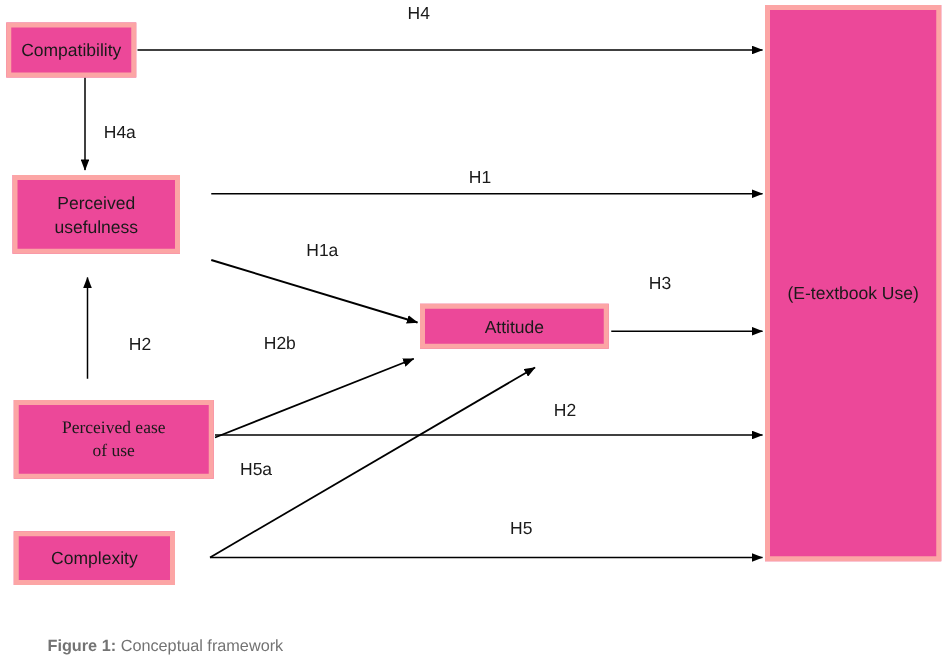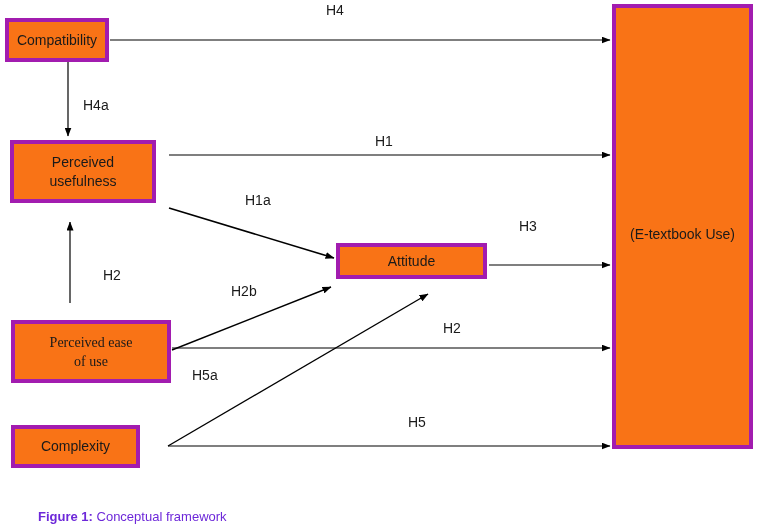--- a/index.html
+++ b/index.html
@@ -22,41 +22,41 @@
     position: absolute;
     left: 0;
     top: 0;
     width: 761px;
     height: 532px;
     pointer-events: none;
   }
   .node {
     position: absolute;
     box-sizing: border-box;
-    border: 4px solid #a21caf;
-    background: #f97316;
+    border: 4px solid #fca5a5;
+    background: #ec4899;
     display: flex;
     align-items: center;
     justify-content: center;
     text-align: center;
     font-size: 14px;
     line-height: 19px;
     color: #1a1a1a;
     z-index: 2;
   }
   .node-label {
     display: block;
     white-space: pre-line;
     padding: 0 4px;
   }
   #node-compatibility {
     left: 5px;  top: 18px;  width: 104px; height: 44px;
   }
   #node-perceived-usefulness {
-    left: 10px; top: 140px; width: 146px; height: 63px;
+    left: 10px; top: 140px; width: 134px; height: 63px;
   }
   #node-perceived-ease-of-use {
     left: 11px; top: 320px; width: 160px; height: 63px; font-family: Liberation Serif, serif;
   }
   #node-complexity {
     left: 11px; top: 425px; width: 129px; height: 43px;
   }
   #node-attitude {
     left: 336px; top: 243px; width: 151px; height: 36px;
   }
@@ -77,21 +77,21 @@
     color: #1a1a1a;
     white-space: nowrap;
     z-index: 3;
     background: transparent;
   }
   #caption {
     position: absolute;
     left: 38px;
     top: 509px;
     font-size: 13px;
-    color: #6d28d9;
+    color: #737373;
   }
   #caption .cap-strong { font-weight: bold; }
 </style>
 </head>
 <body>
 
 <div id="canvas">
 
   <svg id="wires" viewBox="0 0 761 532" xmlns="http://www.w3.org/2000/svg">
     <defs>
@@ -153,21 +153,21 @@
   <div class="edge-label" style="left:83px; top:97px;">H4a</div>
 
   <div class="edge-label" style="left:375px; top:133px;">H1</div>
 
   <div class="edge-label" style="left:245px; top:192px;">H1a</div>
 
   <div class="edge-label" style="left:519px; top:218px;">H3</div>
 
   <div class="edge-label" style="left:103px; top:267px;">H2</div>
 
-  <div class="edge-label" style="left:211px; top:283px;margin-left:20px;">H2b</div>
+  <div class="edge-label" style="left:211px; top:266px;">H2b</div>
 
   <div class="edge-label" style="left:443px; top:320px;">H2</div>
 
   <div class="edge-label" style="left:192px; top:367px;">H5a</div>
 
   <div class="edge-label" style="left:408px; top:414px;">H5</div>
 
   <div id="caption">
     <span class="cap-strong">Figure 1:</span><span> Conceptual framework</span>
   </div>

